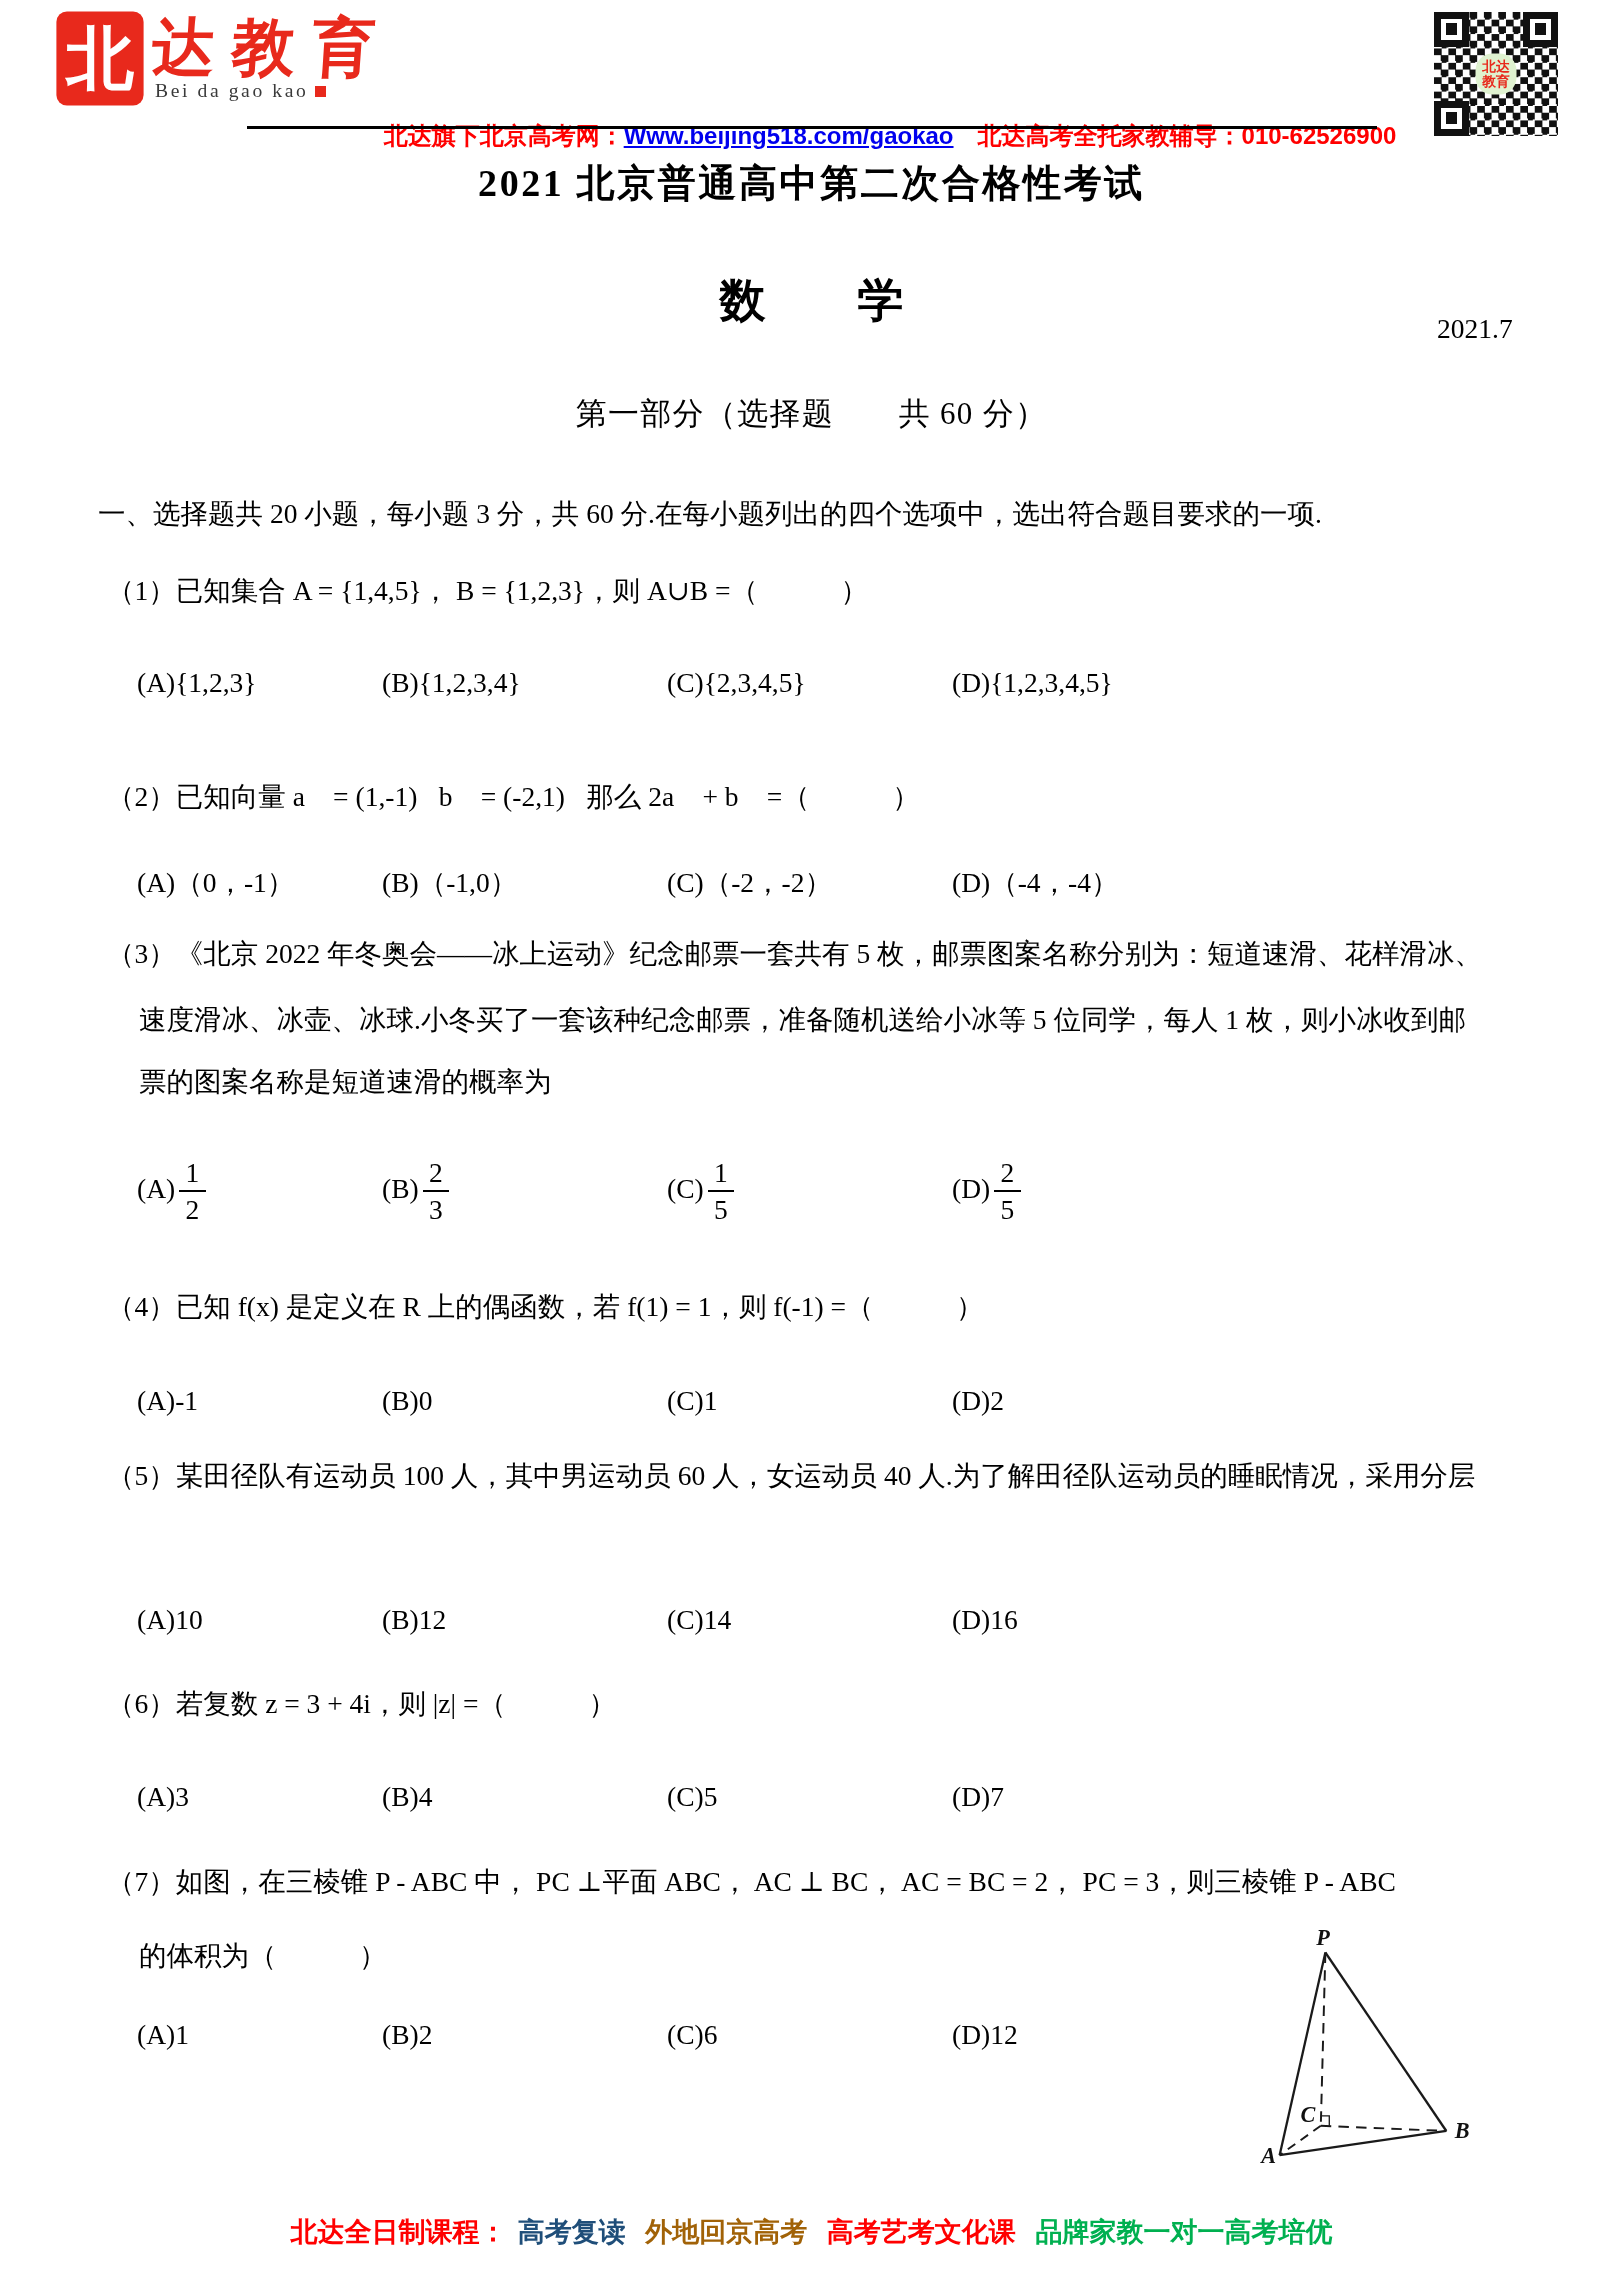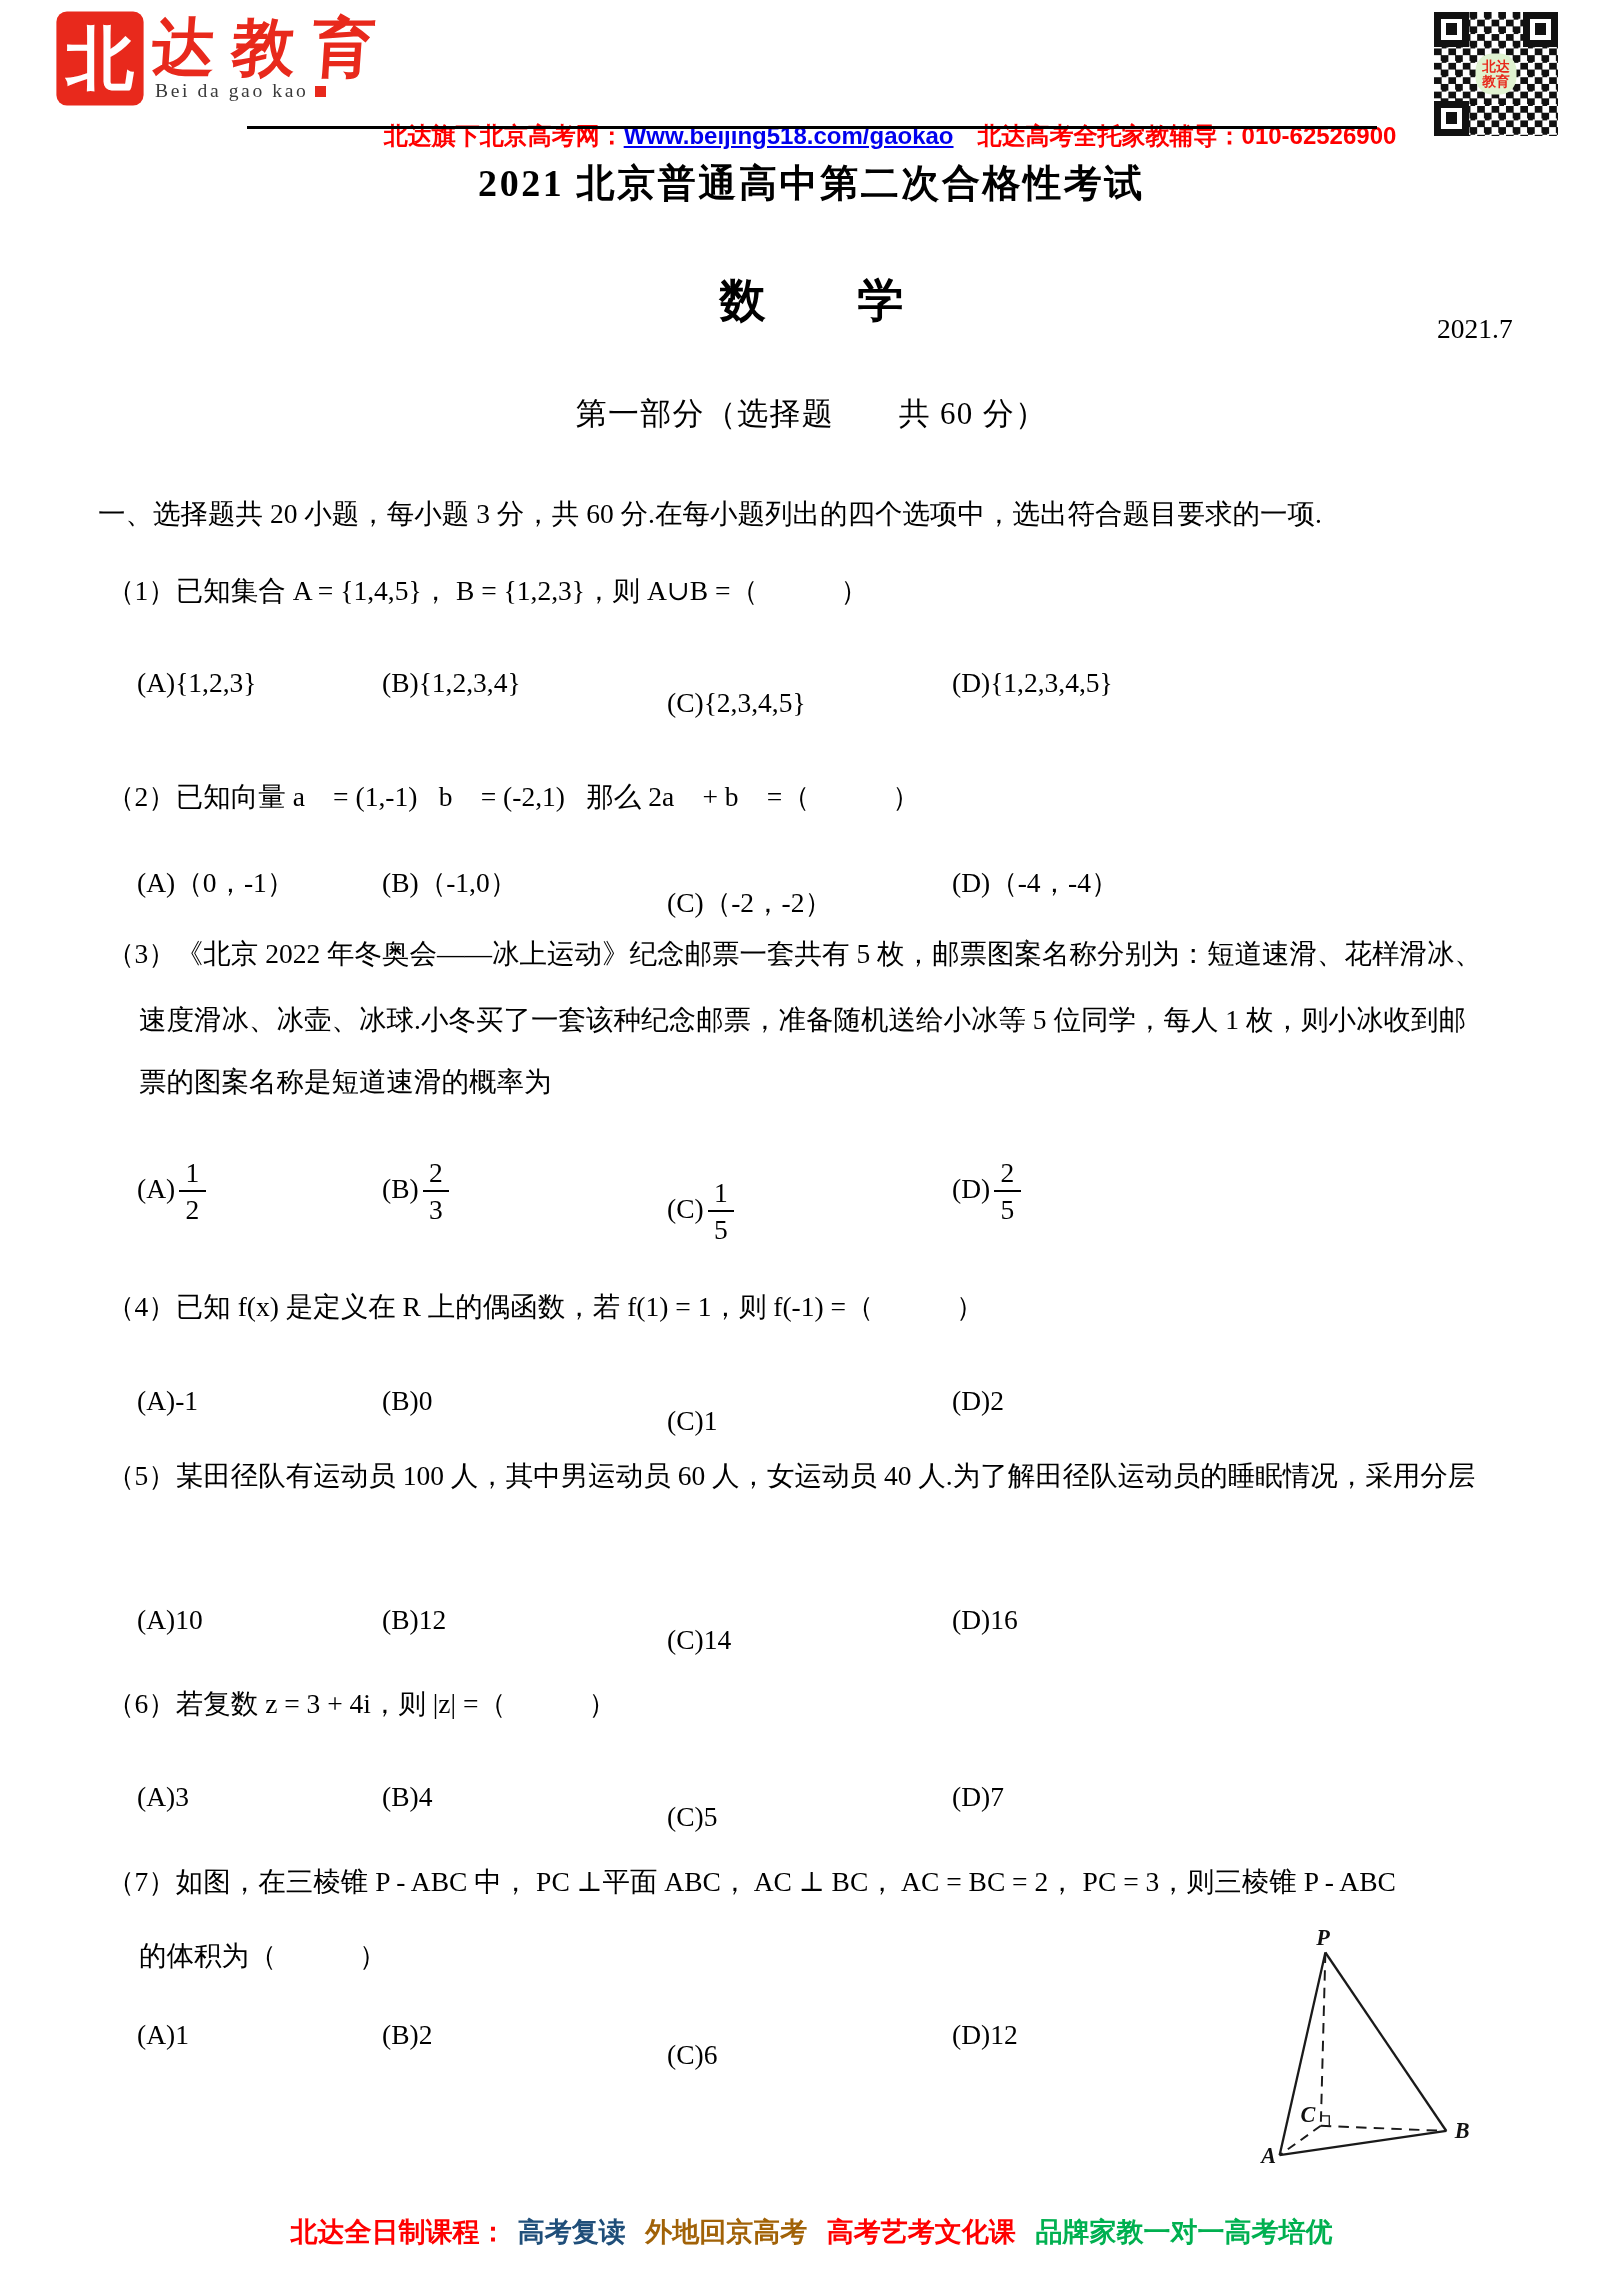--- a/index.html
+++ b/index.html
@@ -40,21 +40,21 @@
               color:#e8291c; font-weight:bold; font-size:13.7px; line-height:1.15; }
   
   .exam-title { top:158px; font-size:38px; font-weight:bold; letter-spacing:2.6px; }
   .subject    { top:270px; font-size:46px; font-weight:bold; }
   .exam-date  { left:1437px; top:313px; font-size:27.5px; }
   .section    { top:393px; font-size:31px; letter-spacing:1.3px; }
   
   .q-line  { font-size:27.5px; line-height:1.3; white-space:pre; }
   .opt-row { left:137px; width:1453px; font-size:27.5px; }
   .opt { position:absolute; top:0; white-space:pre; }
-  .opt-a { left:0; } .opt-b { left:245px; } .opt-c { left:530px;margin-top:20px; } .opt-d { left:815px; }
+  .opt-a { left:0; } .opt-b { left:245px; } .opt-c { left:530px; } .opt-d { left:815px; }
   .frac { display:inline-block; vertical-align:middle; text-align:center; margin-left:3.9px; }
   .frac .num { display:block; padding:0 6.5px 1.3px; border-bottom:2px solid #000; }
   .frac .den { display:block; padding:1.3px 6.5px 0; }
   
   .figure { left:1260px; top:1925px; width:219px; height:242px; }
   .figure text { font-size:34px; font-style:italic; font-weight:bold;
                  font-family:"Liberation Serif","DejaVu Serif",serif; fill:#111; }
   
   .page-num { top:2169px; font-size:25px; }
   .footer-line { top:2214px; font-size:27px; font-weight:bold;

